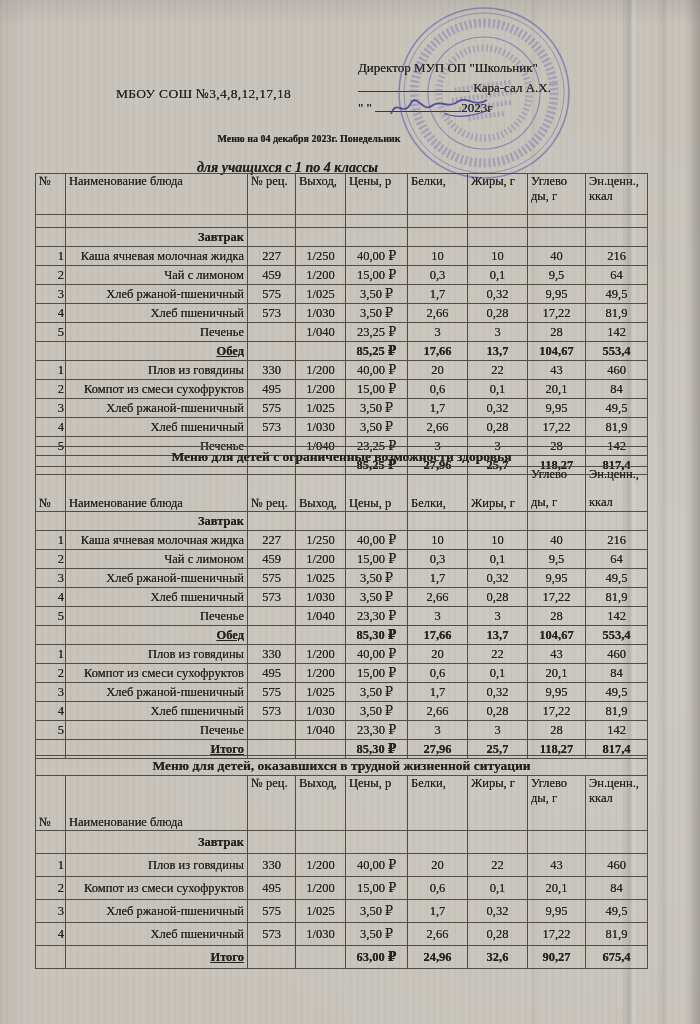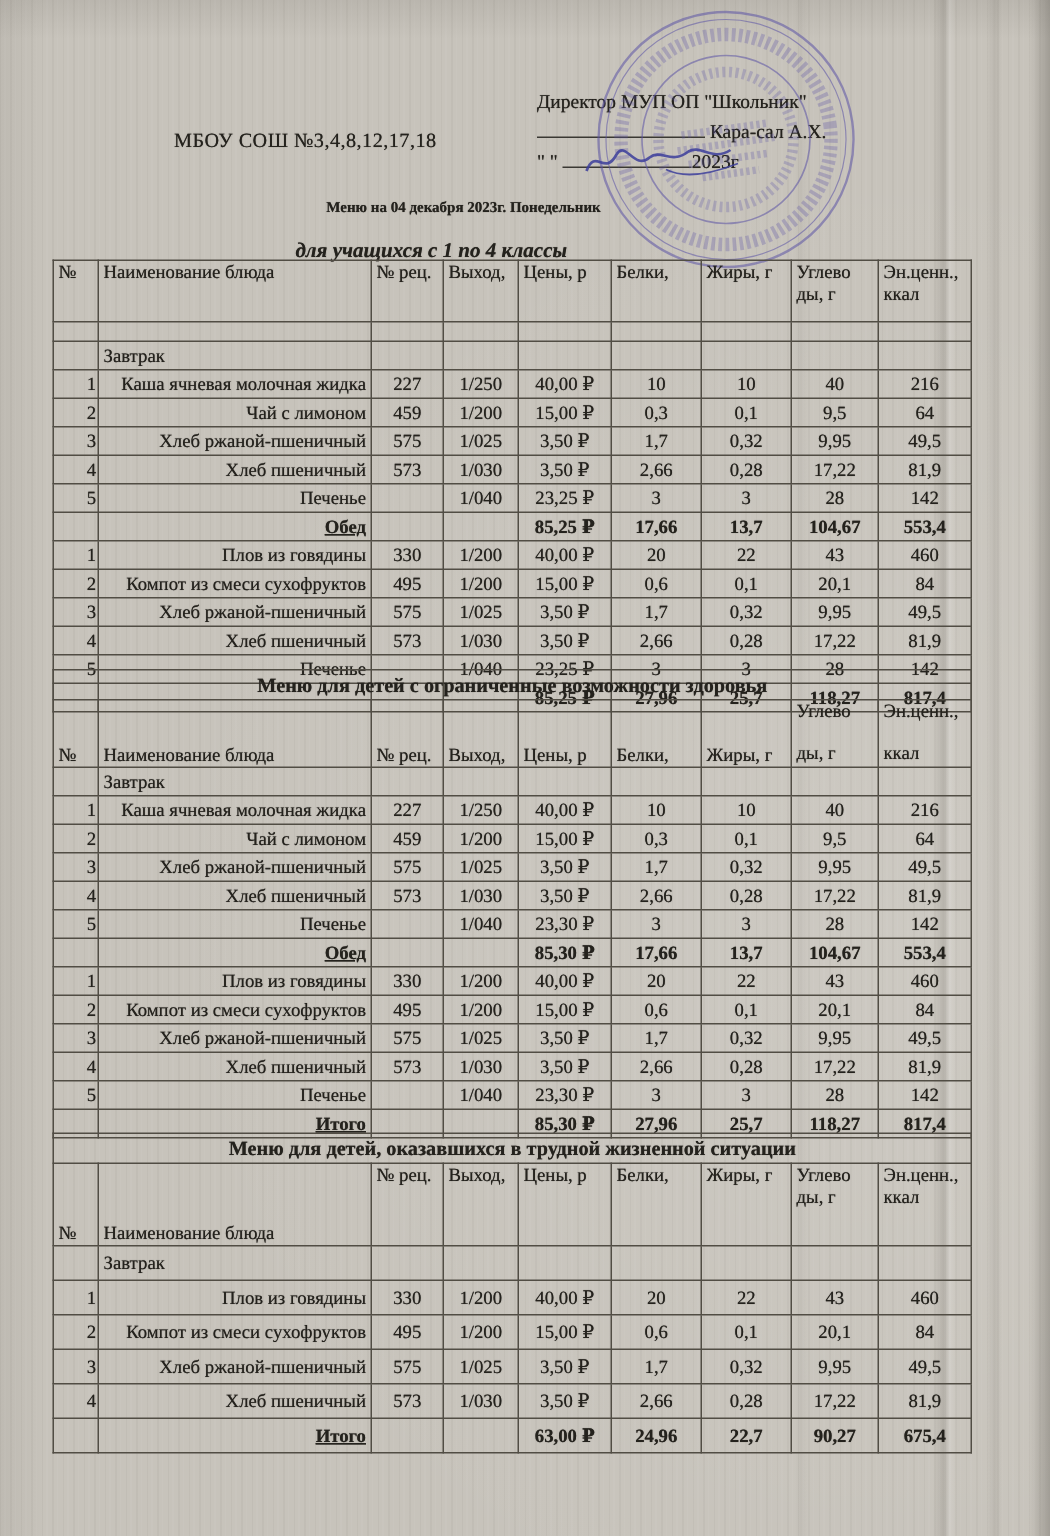--- a/index.html
+++ b/index.html
@@ -41,21 +41,21 @@
   .t2 th.two .l1{margin-bottom:13px;}
   .t3 th{height:54px;vertical-align:top;}
   .t3 th.col0,.t3 th.col1{vertical-align:bottom;}
   .t1 td,.t2 td{height:18px;}
   .t3 td{height:22px;}
   tr.spacer td{height:12px;}
   tr.cap td{font-weight:bold;text-align:center;font-size:13.5px;height:19px;}
   td.col0{text-align:right;padding-right:1px;}
   td.col1{text-align:right;}
   td.col2,td.col3,td.col4,td.col5,td.col6,td.col7,td.col8{text-align:center;}
-  tr.section td.col1{text-align:left;font-weight:normal;}
+  tr.section td.col1{text-align:right;font-weight:bold;}
   tr.total td{font-weight:bold;}
   tr.total td.col1{text-align:right;text-decoration:underline;}
 </style>
 </head>
 <body>
 
 <div class="screen">
   <div class="crease c4"></div>
   <div class="crease c1"></div>
   <div class="crease c2"></div>
@@ -592,19 +592,19 @@
           <td class="col7">17,22</td>
           <td class="col8">81,9</td>
         </tr>
         <tr class="total">
           <td class="col0"></td>
           <td class="col1">Итого</td>
           <td class="col2"></td>
           <td class="col3"></td>
           <td class="col4">63,00 ₽</td>
           <td class="col5">24,96</td>
-          <td class="col6">22,7</td>
+          <td class="col6">32,6</td>
           <td class="col7">90,27</td>
           <td class="col8">675,4</td>
         </tr>
       </tbody>
   </table>
 </div>
 
 </body></html>

